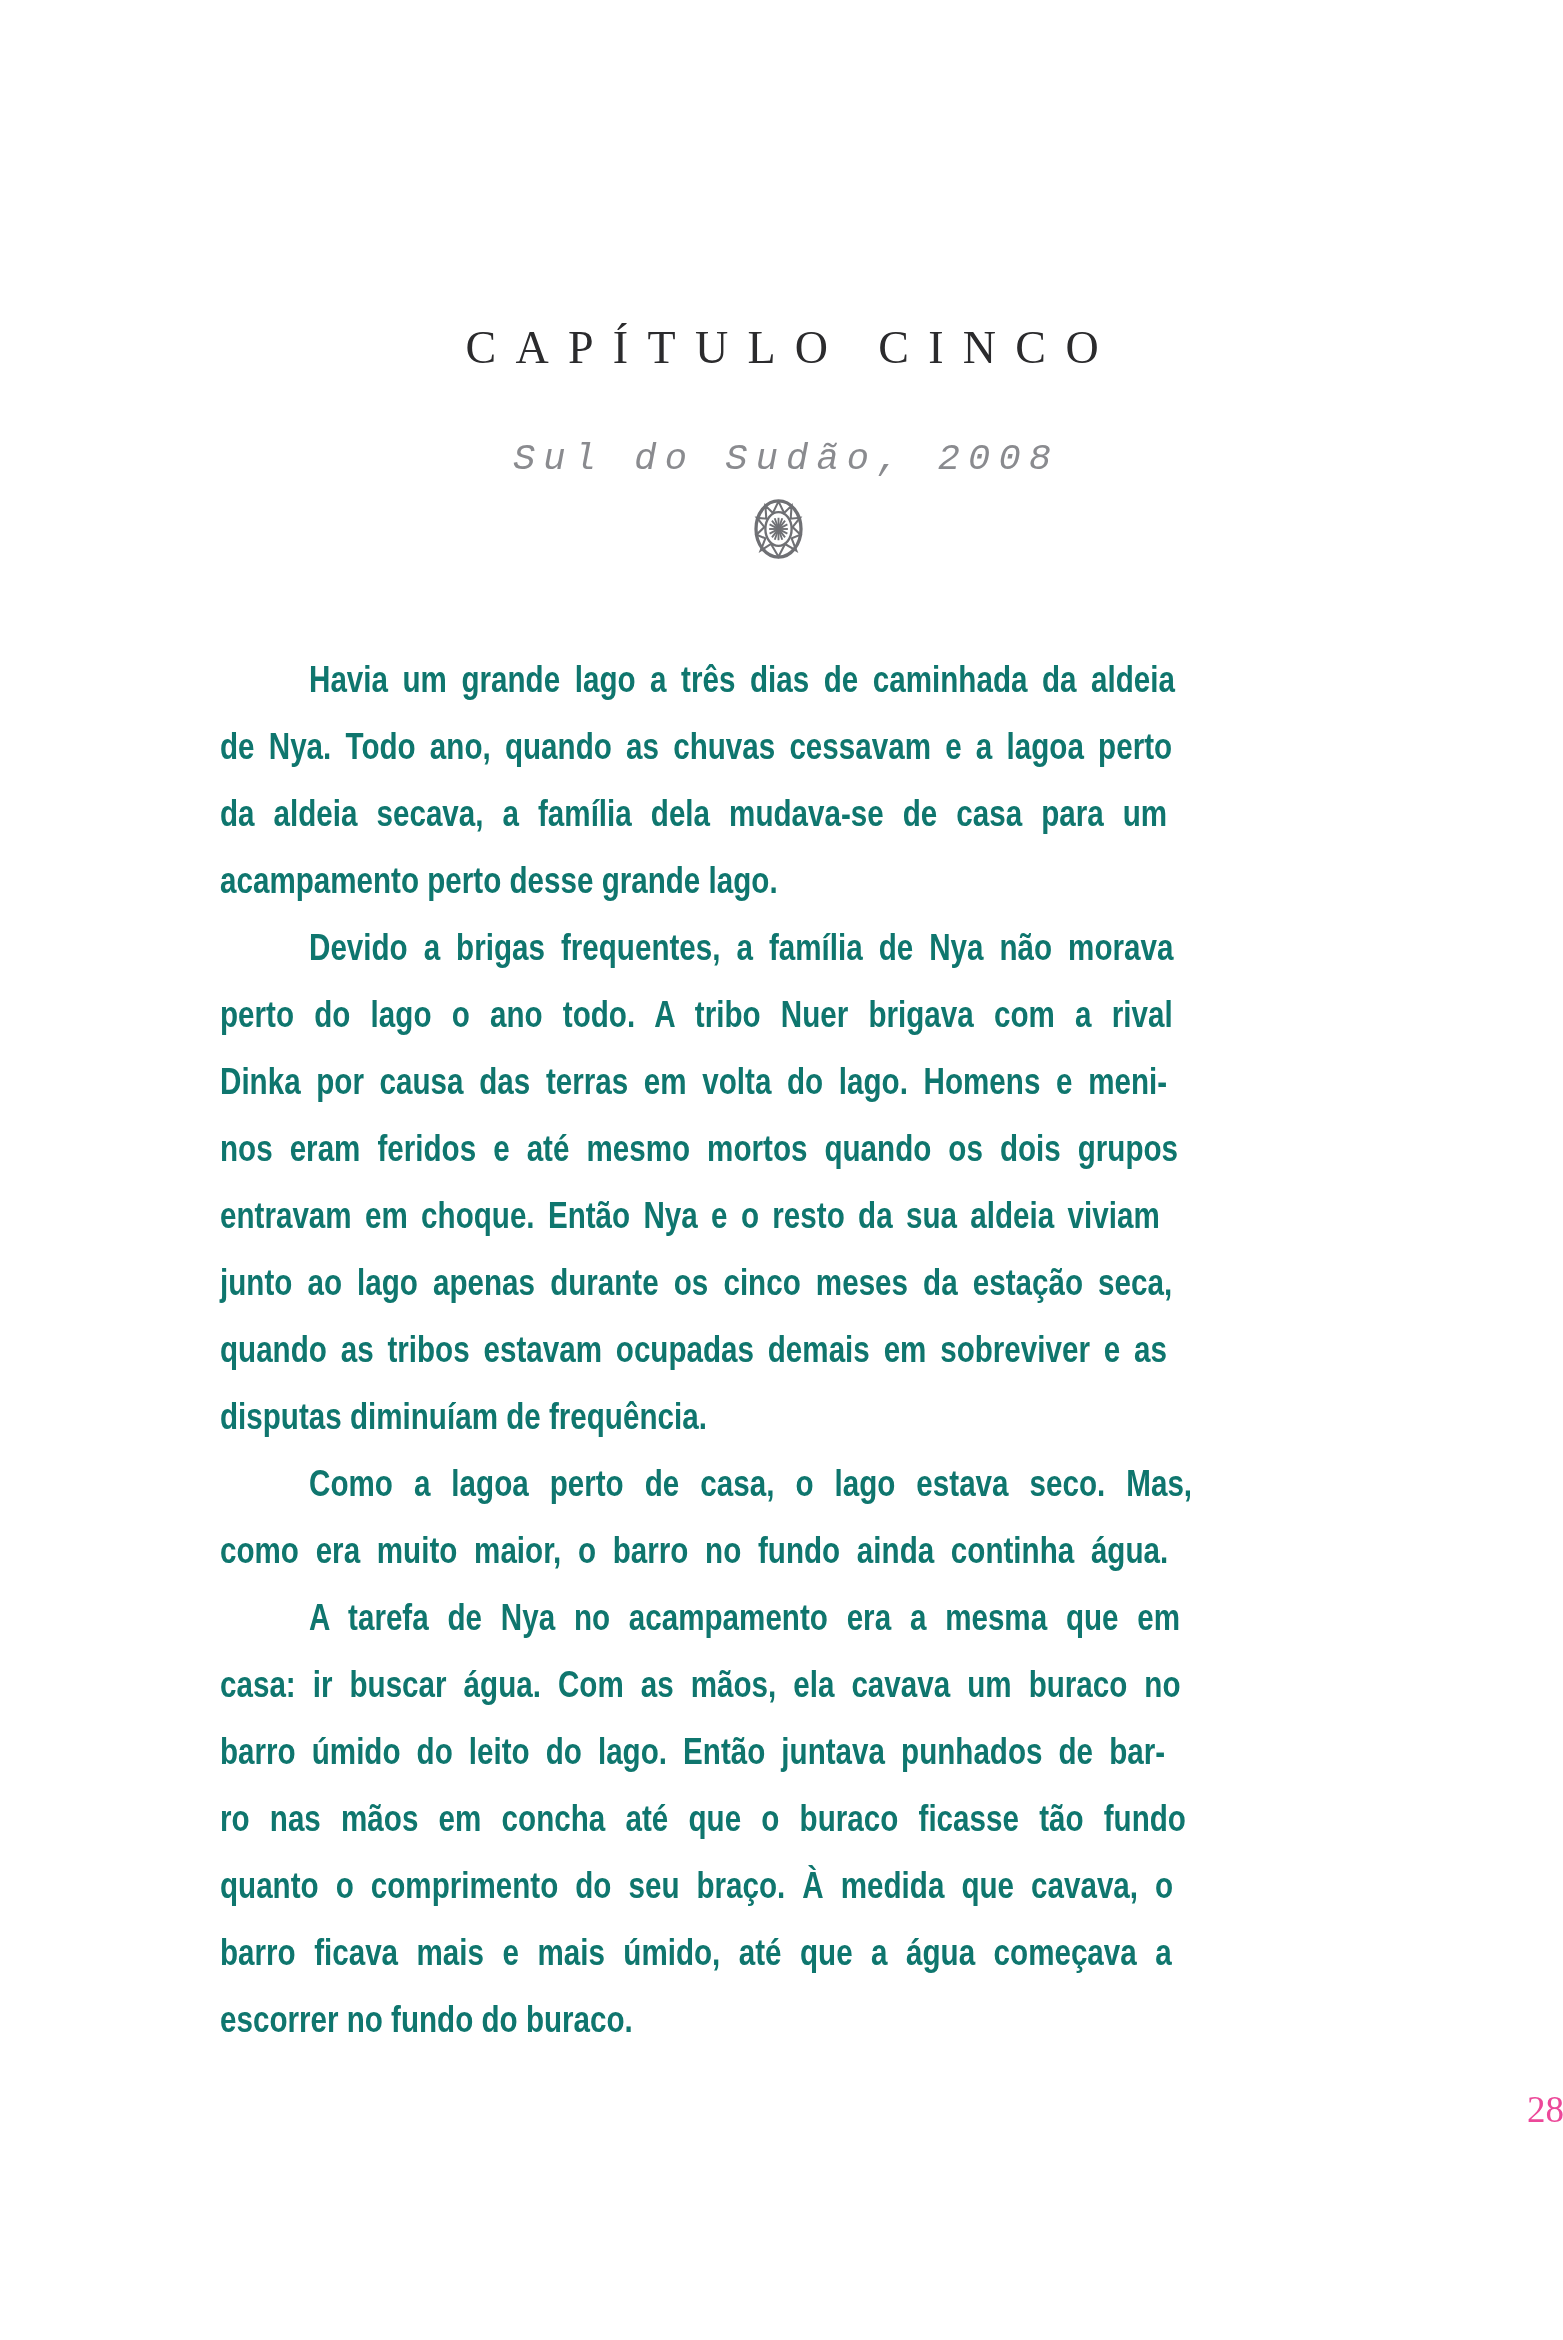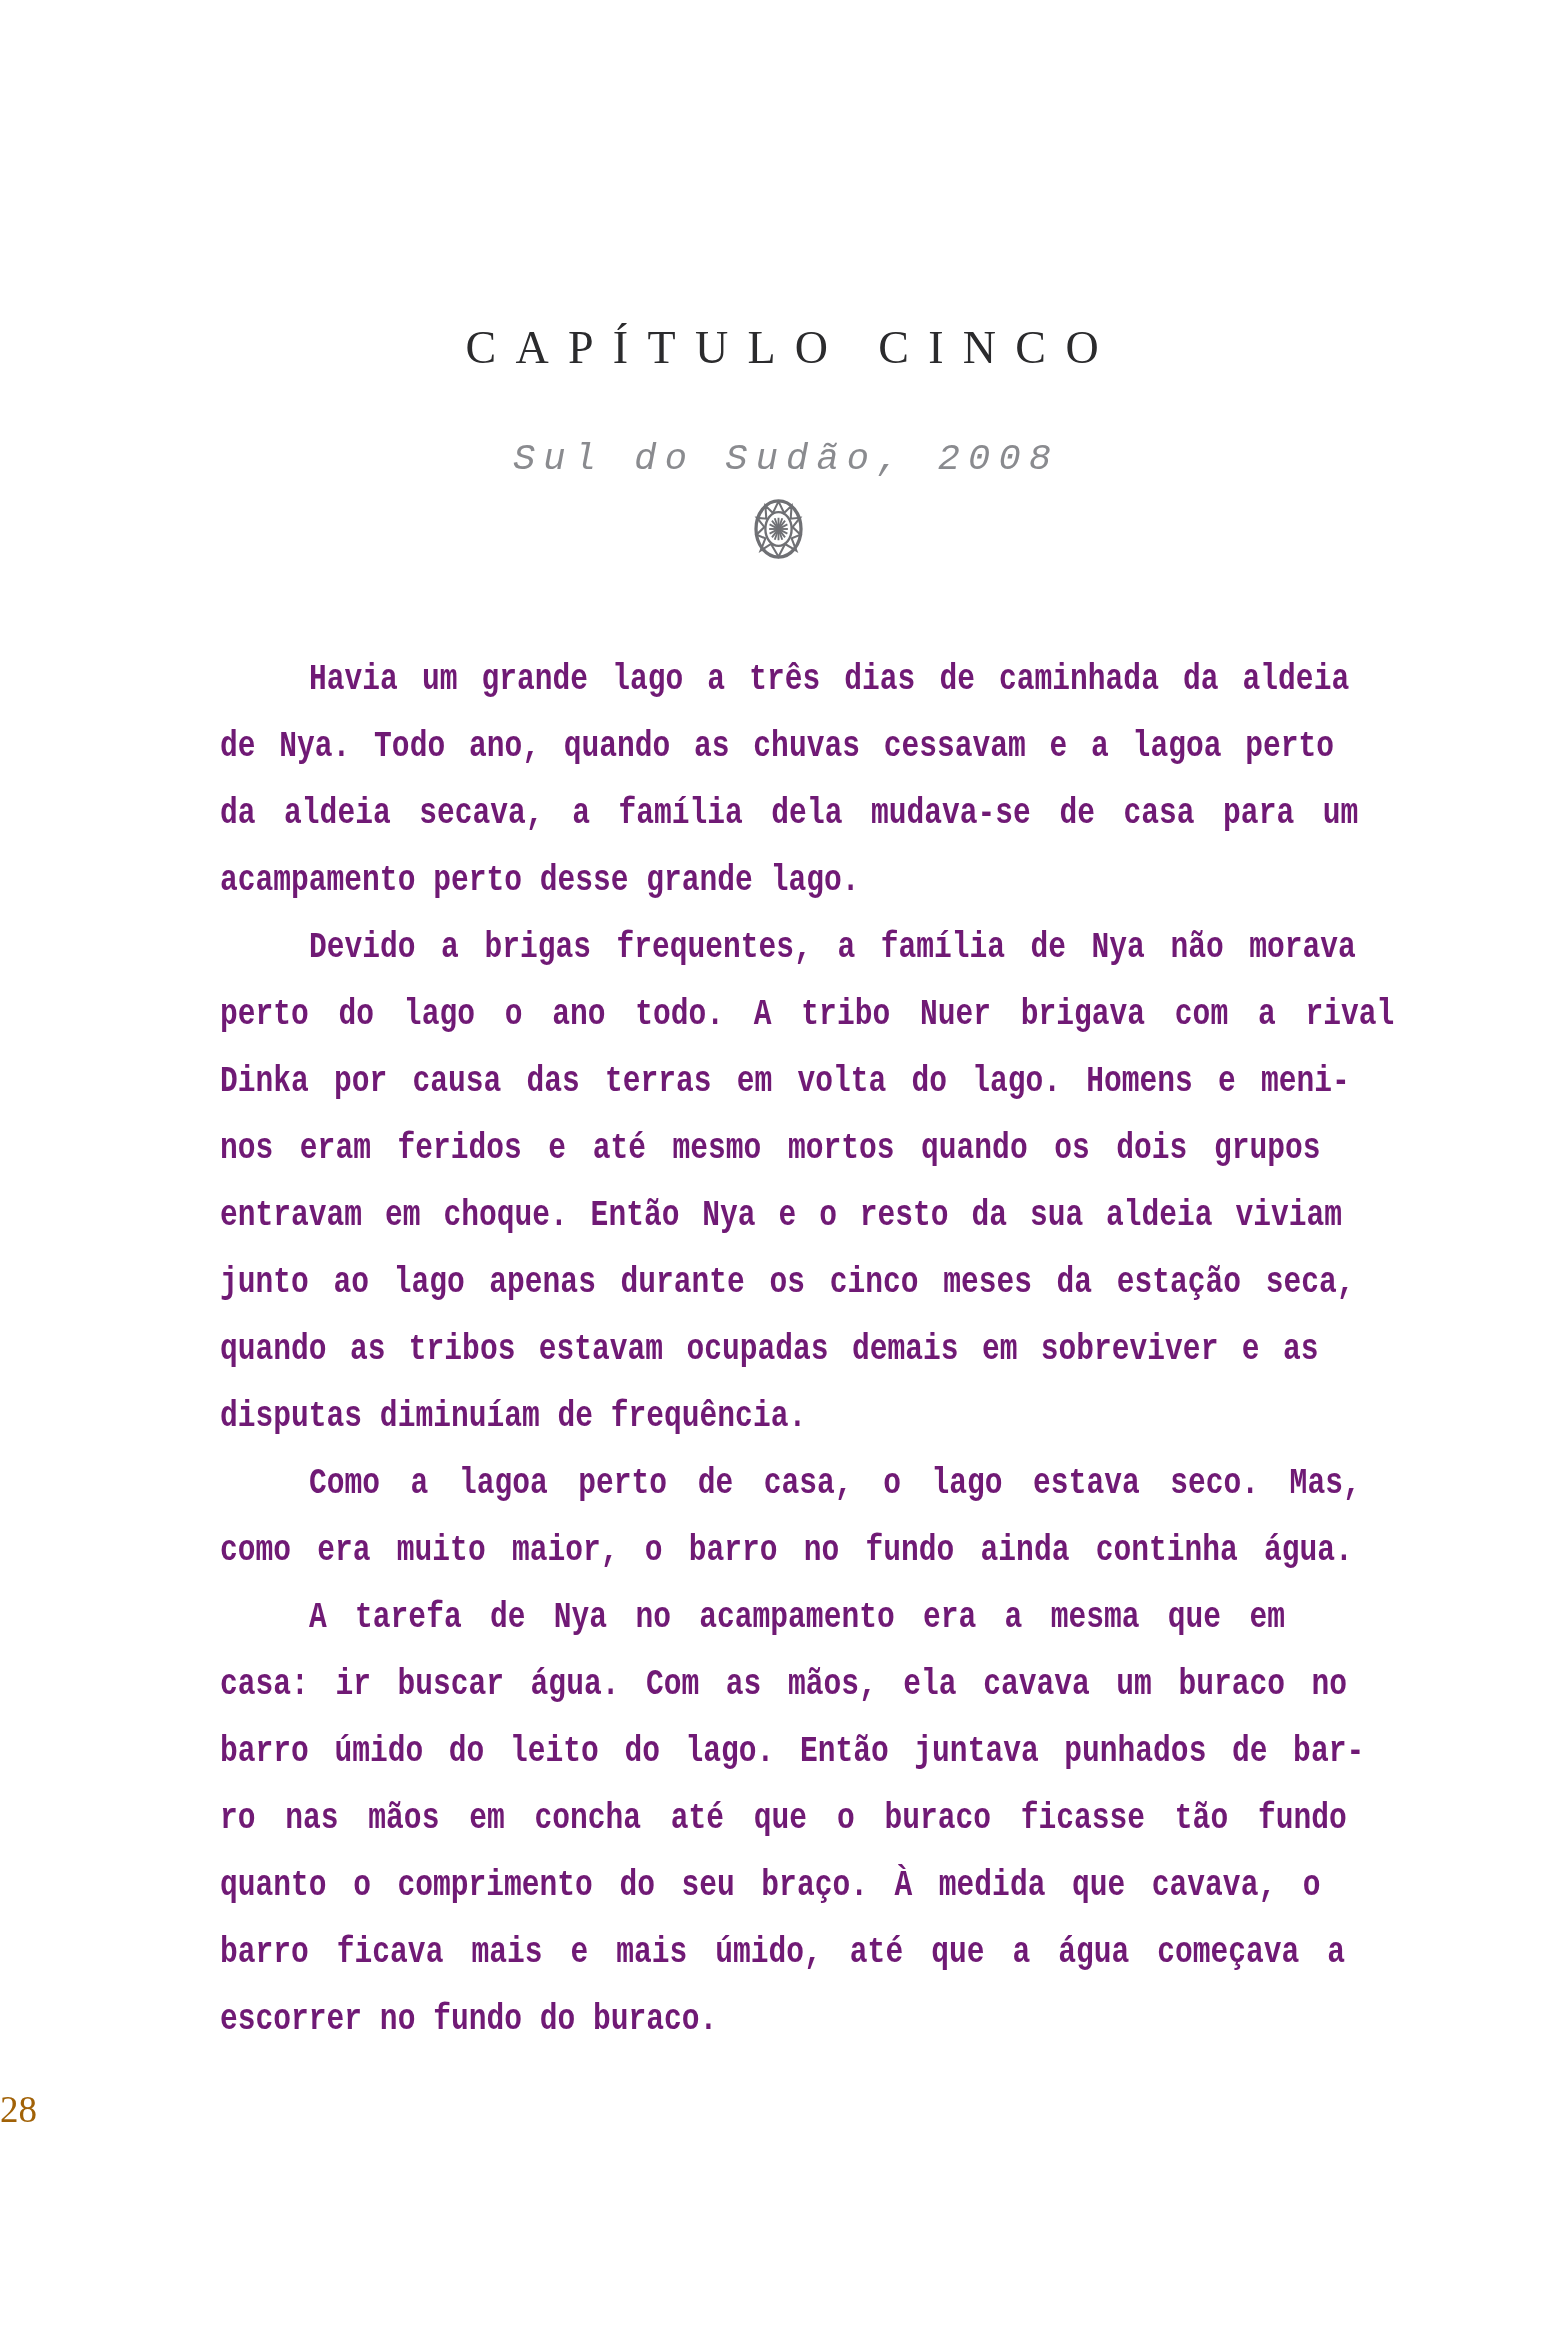--- a/index.html
+++ b/index.html
@@ -17,34 +17,34 @@
     position: absolute; left: 0; width: 1564px; top: 437px;
     text-align: center;
     font-family: Liberation Mono, monospace;
     font-style: italic; font-size: 37px; letter-spacing: 0.22em; text-indent: 0.22em;
     color: #8a8b8f; line-height: 45px;
   }
   .ornament { position: absolute; left: 754px; top: 499px; width: 49px; height: 60px; }
 
   .body-text {
     position: absolute; left: 220px; top: 646px; width: 1124px;
-    font-family: Liberation Mono, monospace;
-    font-weight: bold; color: #701a75; font-size: 37px;
+    font-family: Liberation Sans, sans-serif;
+    font-weight: bold; color: #0f766e; font-size: 37px;
   }
   .line {
     height: 67px; line-height: 67px; white-space: nowrap;
     transform-origin: 0 0; display: block;
   }
   .line.indent { padding-left: 89px; }
 
   .page-number {
     position: absolute; left: 0; width: 1564px; top: 2087px;
-    text-align: left;
+    text-align: right;
     font-family: "Liberation Serif", "DejaVu Serif", serif;
-    font-size: 37px; color: #a16207; line-height: 45px;
+    font-size: 37px; color: #ec4899; line-height: 45px;
   }
 </style>
 </head>
 <body>
 
 <div class="page">
   <div class="chapter-title">CAPÍTULO CINCO</div>
   <div class="chapter-subtitle">Sul do Sudão, 2008</div>
 
   <svg class="ornament" viewBox="0 0 52 64">

